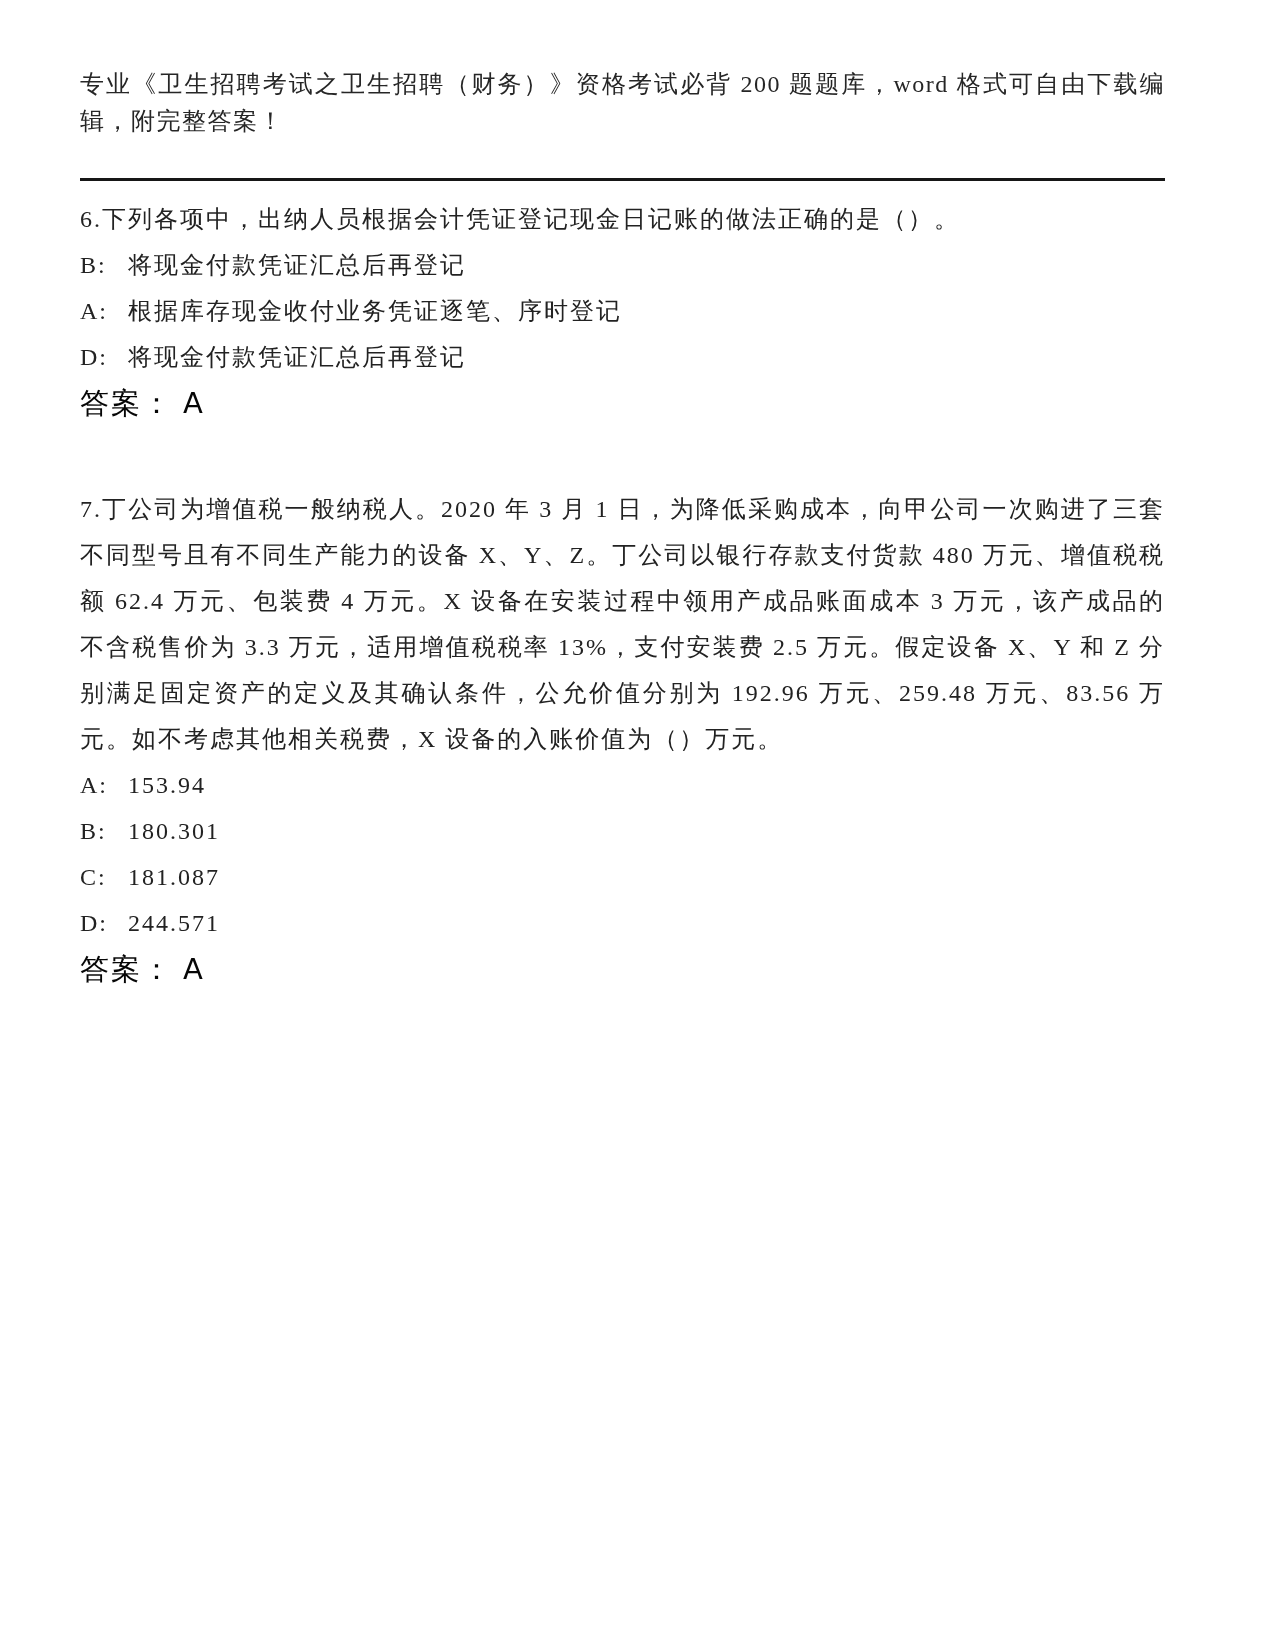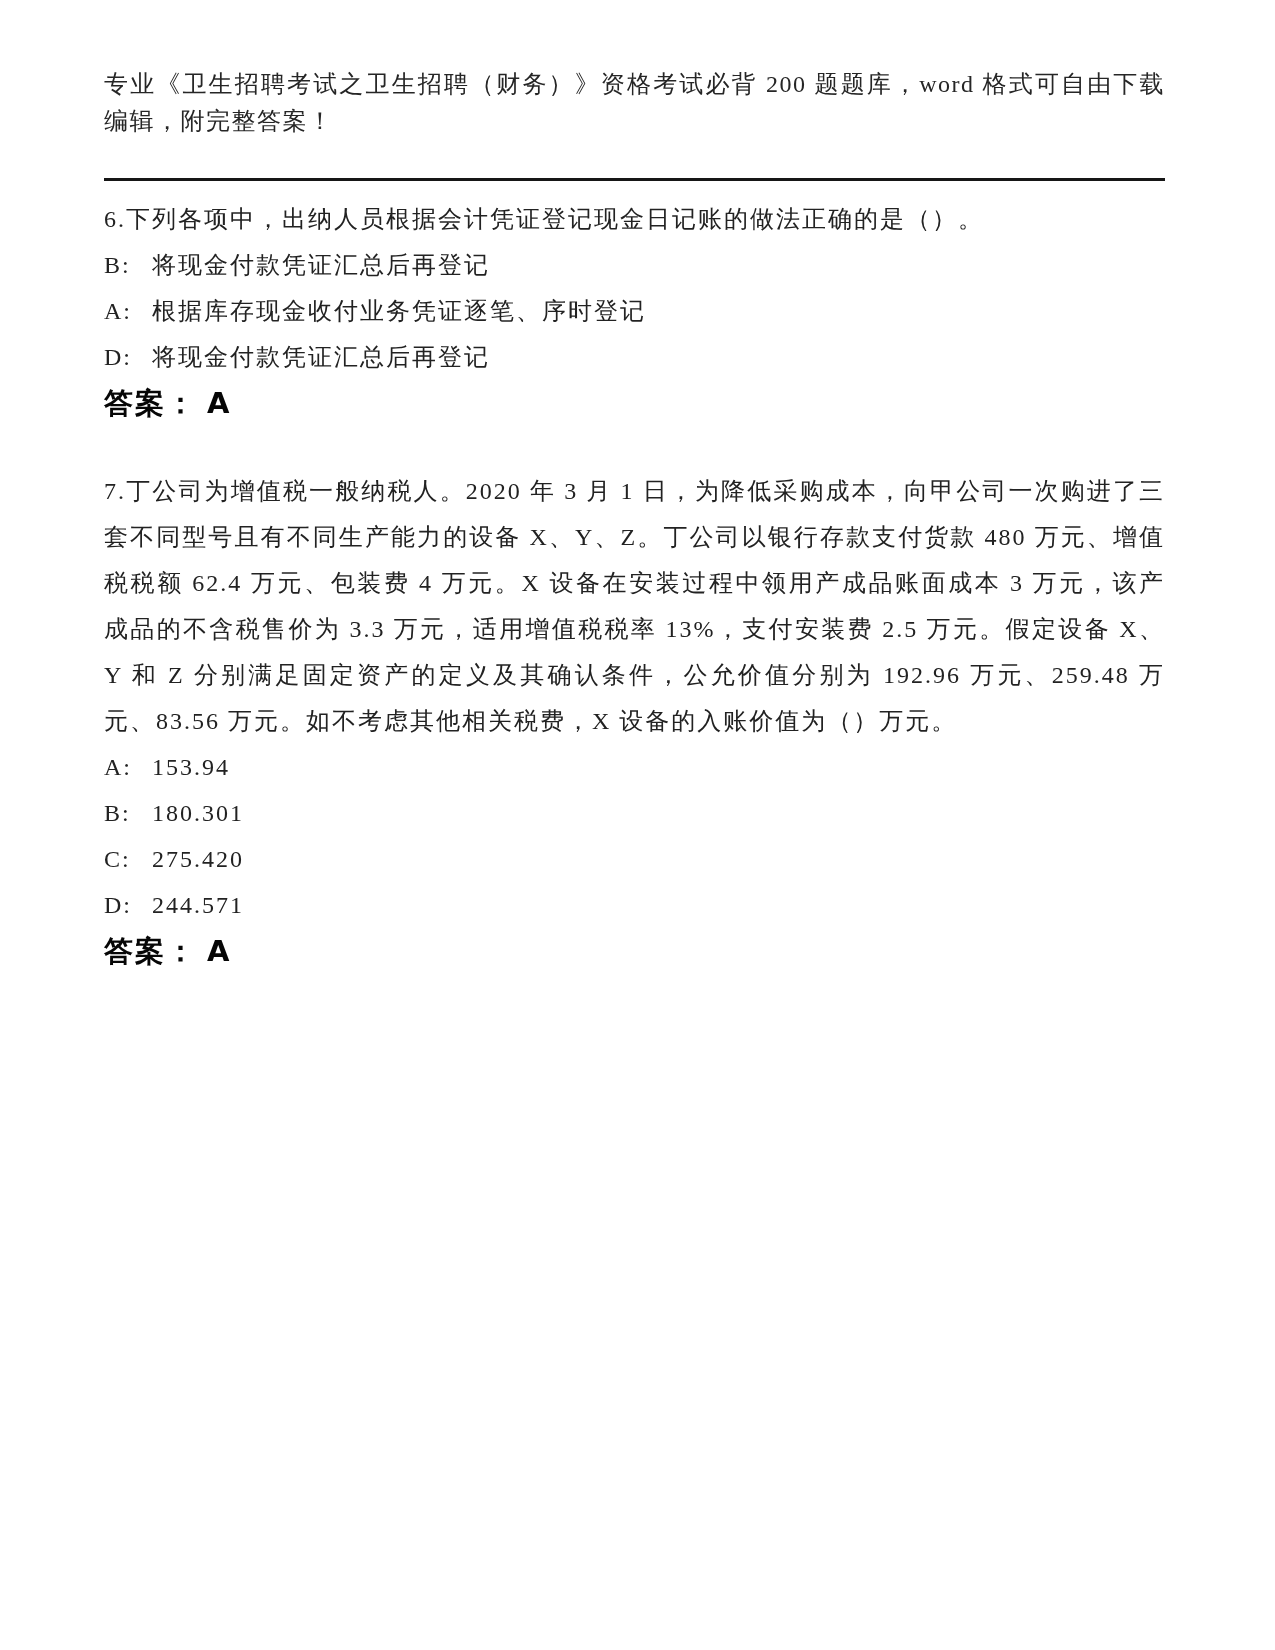--- a/index.html
+++ b/index.html
@@ -12,60 +12,60 @@
     width: 1275px;
     height: 1650px;
     font-family: "Liberation Serif", "DejaVu Serif", serif;
   }
   .page {
     position: relative;
     width: 1275px;
     height: 1650px;
     background: #ffffff;
     overflow: hidden;
-    padding: 66px 110px 40px 104px;
+    padding: 66px 110px 40px 80px;
     color: #1e1e1e;
   }
   .doc-header { margin: 0; }
   .header-text {
     margin: 0;
     font-size: 24px;
     line-height: 37px;
     letter-spacing: 1.5px;
     text-align: justify;
     color: #262626;
   }
   .header-rule {
     margin-top: 38px;
     height: 2px;
     border-top: 2px solid #161616;
     border-bottom: 1px solid #161616;
   }
   .doc-body { margin-top: 15px; }
   .question { margin: 0; }
-  .question + .question { margin-top: 42px; }
+  .question + .question { margin-top: 60px; }
   .stem, .option {
     margin: 0;
     font-size: 24px;
     line-height: 46px;
     letter-spacing: 2px;
     text-align: justify;
     color: #222222;
   }
   .opt-label {
     display: inline-block;
     min-width: 48px;
   }
   .answer {
     margin: 0;
     font-size: 29px;
     line-height: 46px;
     letter-spacing: 2px;
     font-family: "DejaVu Sans", "Liberation Sans", sans-serif;
-    font-weight: 700;
+    font-weight: 400;
     color: #060606;
   }
   .answer-value { margin-left: 10px; }
 </style>
 </head>
 <body>
 
 <div class="page">
 
   <header class="doc-header">
@@ -93,21 +93,21 @@
 
     <section class="question">
       <p class="stem">7.丁公司为增值税一般纳税人。2020 年 3 月 1 日，为降低采购成本，向甲公司一次购进了三套不同型号且有不同生产能力的设备 X、Y、Z。丁公司以银行存款支付货款 480 万元、增值税税额 62.4 万元、包装费 4 万元。X 设备在安装过程中领用产成品账面成本 3 万元，该产成品的不含税售价为 3.3 万元，适用增值税税率 13%，支付安装费 2.5 万元。假定设备 X、Y 和 Z 分别满足固定资产的定义及其确认条件，公允价值分别为 192.96 万元、259.48 万元、83.56 万元。如不考虑其他相关税费，X 设备的入账价值为（）万元。</p>
       <p class="option">
         <span class="opt-label">A:</span><span class="opt-text">153.94</span>
       </p>
       <p class="option">
         <span class="opt-label">B:</span><span class="opt-text">180.301</span>
       </p>
       <p class="option">
-        <span class="opt-label">C:</span><span class="opt-text">275.420</span>
+        <span class="opt-label">C:</span><span class="opt-text">181.087</span>
       </p>
       <p class="option">
         <span class="opt-label">D:</span><span class="opt-text">244.571</span>
       </p>
       <p class="answer">
         <span class="answer-label">答案：</span><span class="answer-value">A</span>
       </p>
     </section>
 
 

